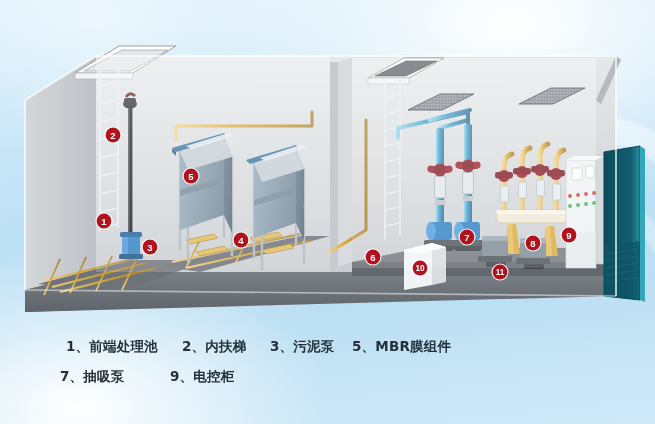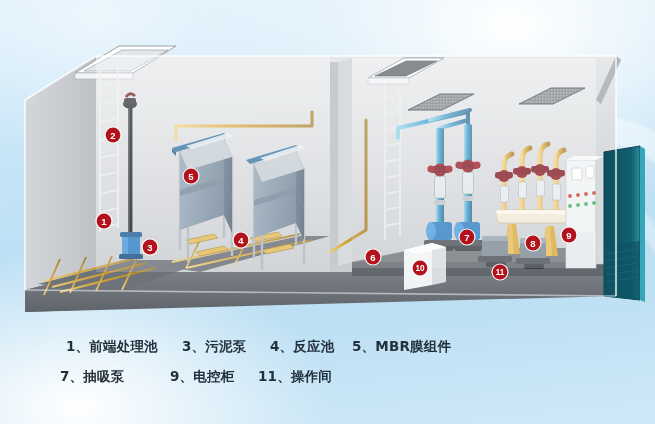--- a/index.html
+++ b/index.html
@@ -491,24 +491,23 @@
     <g>
       <circle cx="500" cy="272" r="8.6" fill="#ffffff" opacity=".92"></circle>
       <circle cx="500" cy="272" r="7.4" fill="#b3121c"></circle>
       <text x="500" y="275.4" text-anchor="middle" font-size="8.2" font-weight="bold" fill="#ffffff" font-family="'Liberation Sans',sans-serif">11</text>
     </g>
   </svg>
 
   <div id="legend">
     <div class="legrow r1">
       <span class="legitem"><span>1</span><span>、</span><span>前端处理池</span></span>
+      <span class="legitem"><span>2</span><span>、</span><span>内扶梯</span></span>
       <span class="legitem"><span>3</span><span>、</span><span>污泥泵</span></span>
-      <span class="legitem"><span>4</span><span>、</span><span>反应池</span></span>
       <span class="legitem"><span>5</span><span>、</span><span>MBR膜组件</span></span>
     </div>
     <div class="legrow r2">
       <span class="legitem"><span>7</span><span>、</span><span>抽吸泵</span></span>
       <span class="legitem"><span>9</span><span>、</span><span>电控柜</span></span>
-      <span class="legitem"><span>11</span><span>、</span><span>操作间</span></span>
     </div>
   </div>
 
 </div>
 
 </body></html>

